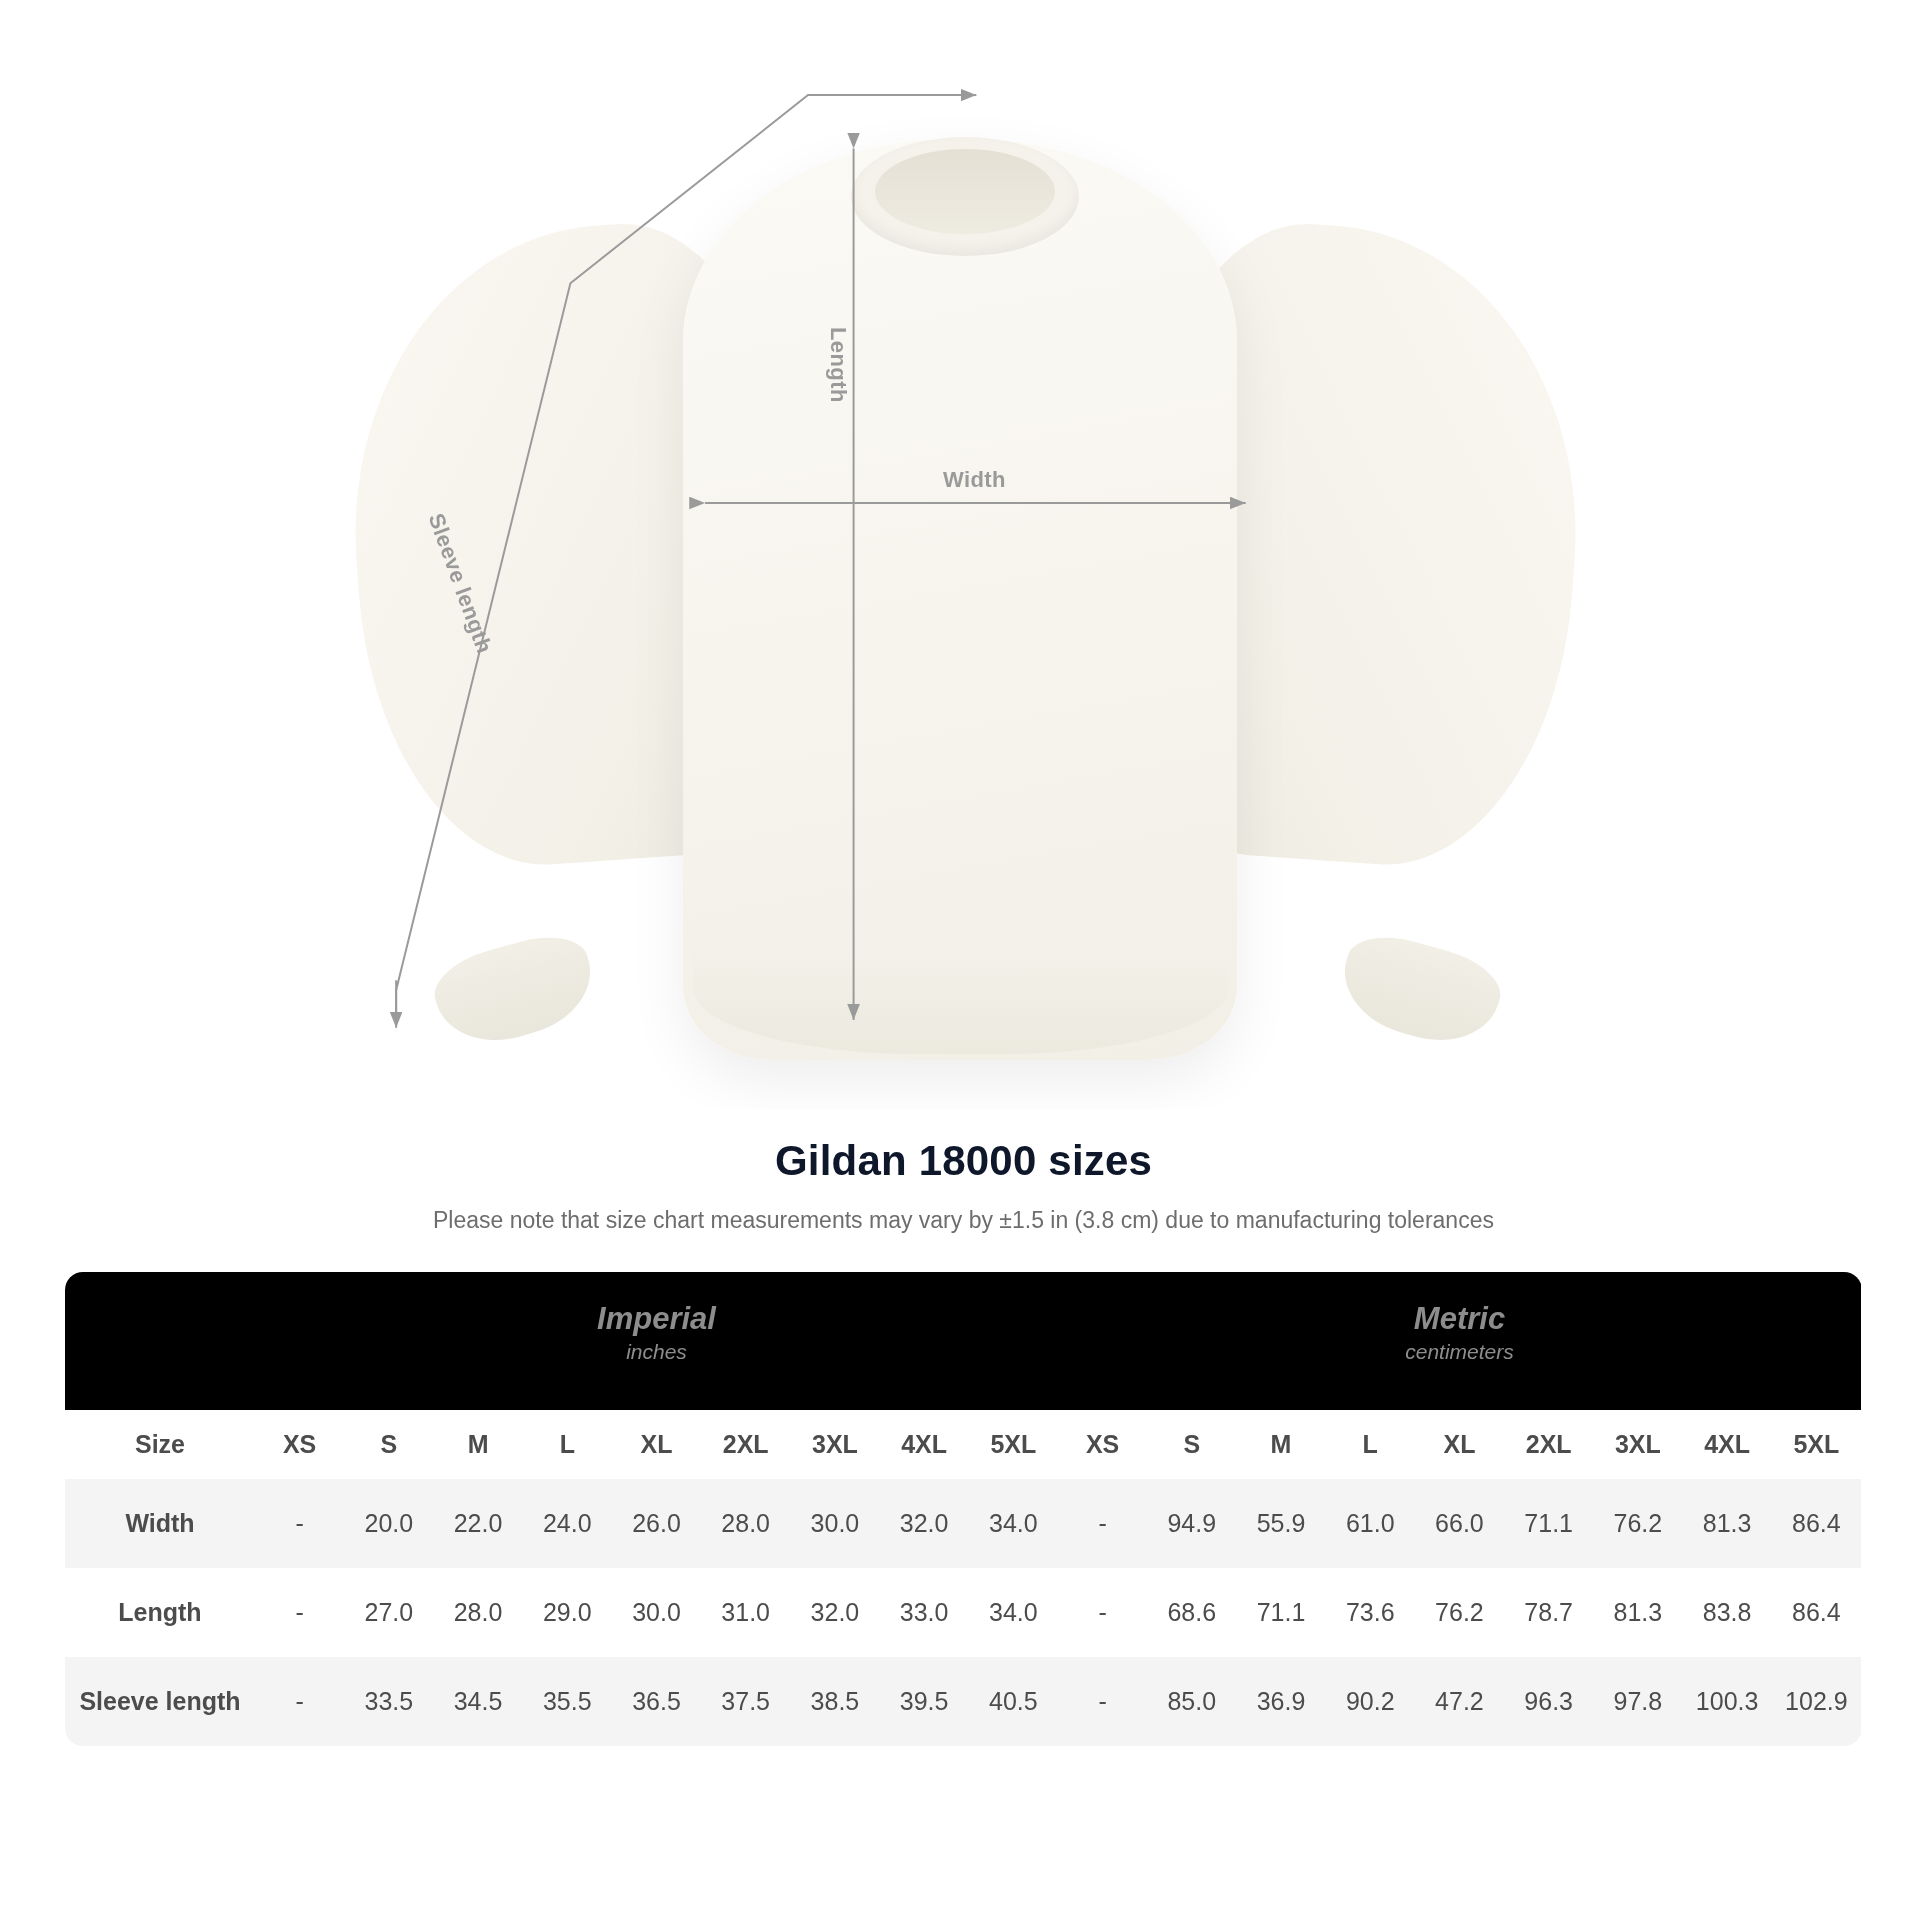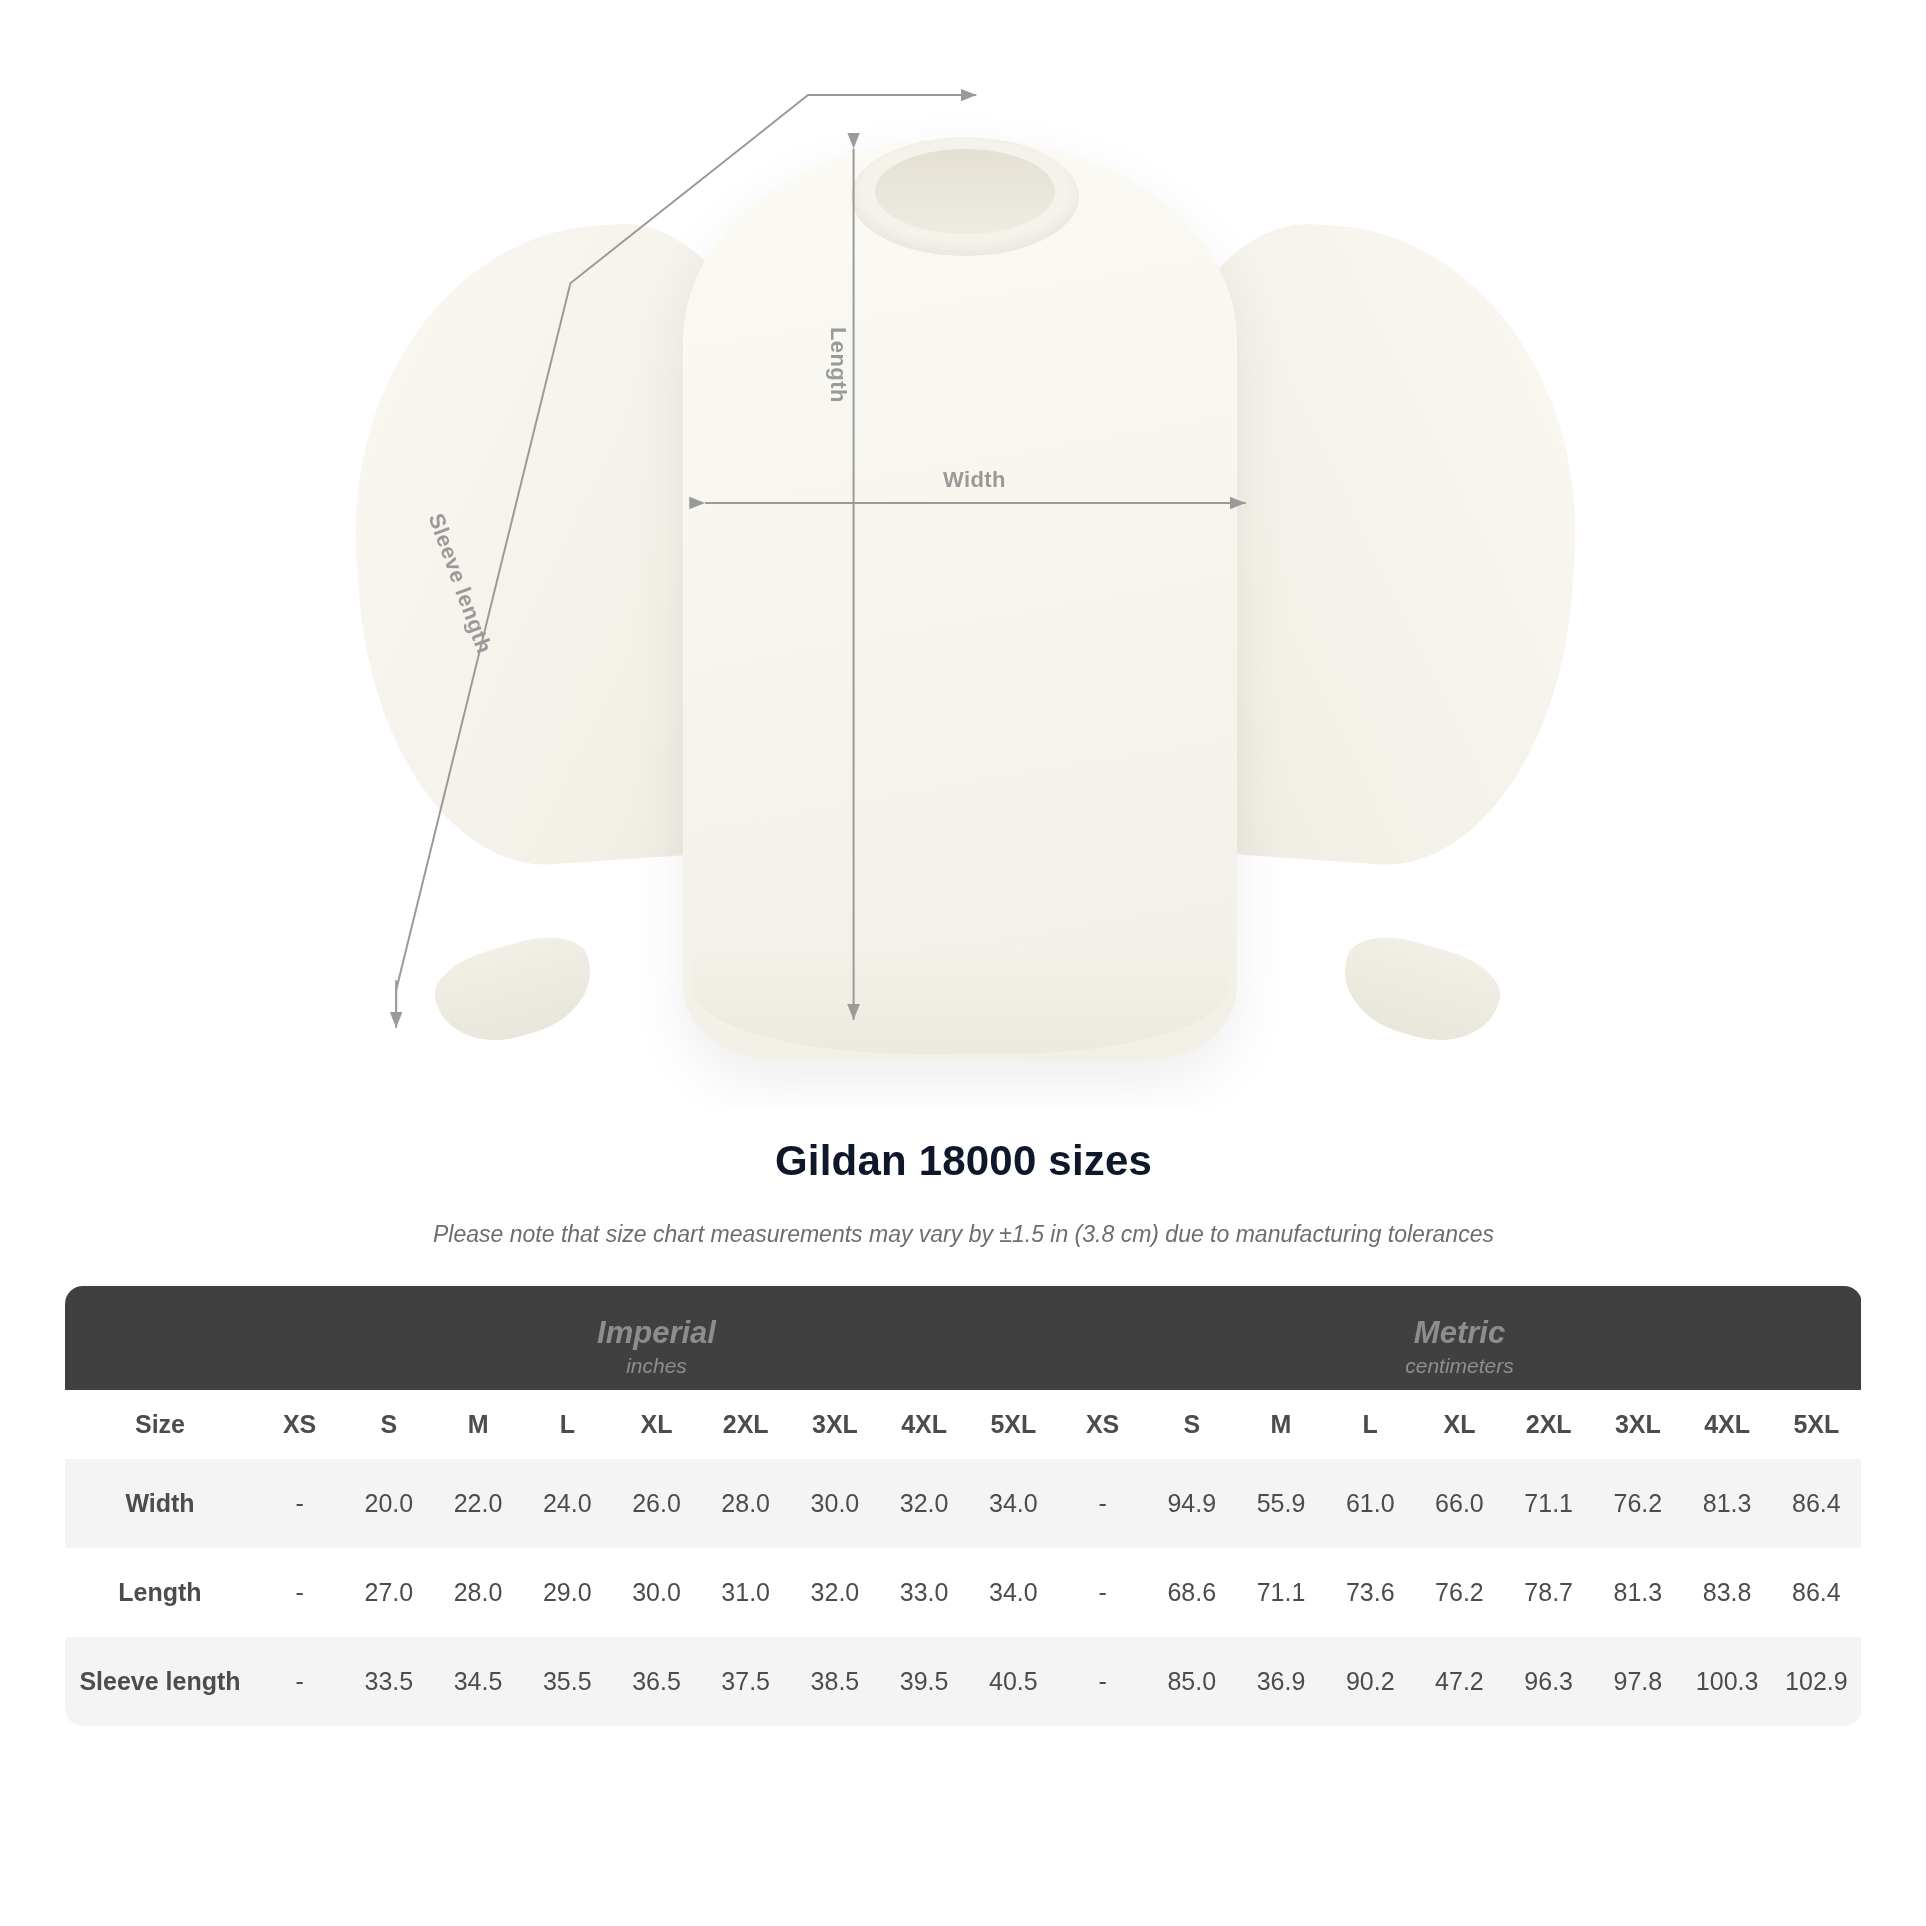--- a/index.html
+++ b/index.html
@@ -146,23 +146,22 @@
     text-align: center;
     margin-top: 28px;
   }
   .title {
     font-size: 42px;
     font-weight: bold;
     color: #0f172a;
     letter-spacing: 0.2px;
   }
   .subtitle {
-    margin-top: 36px;
+    margin-top: 22px;
     font-size: 23px;
-    font-style: italic;
     color: #6d6d6d;
   }
 
   
   .table-wrap {
     margin: 38px 65px 0 65px;
     border-radius: 18px;
     overflow: hidden;
   }
   table.size-table {
@@ -171,22 +170,22 @@
     table-layout: fixed;
   }
   table.size-table td, table.size-table th {
     text-align: center;
     vertical-align: middle;
     font-size: 25px;
     color: #4c4c4c;
     border: 0;
   }
   .unit-row td {
-    background: #404040;
-    padding: 26px 0 12px 0;
+    background: #000000;
+    padding: 26px 0 46px 0;
   }
   .unit-name {
     font-size: 31px;
     font-style: italic;
     font-weight: bold;
     color: #8d8d8d;
     line-height: 1.35;
   }
   .unit-sub {
     font-size: 21px;

